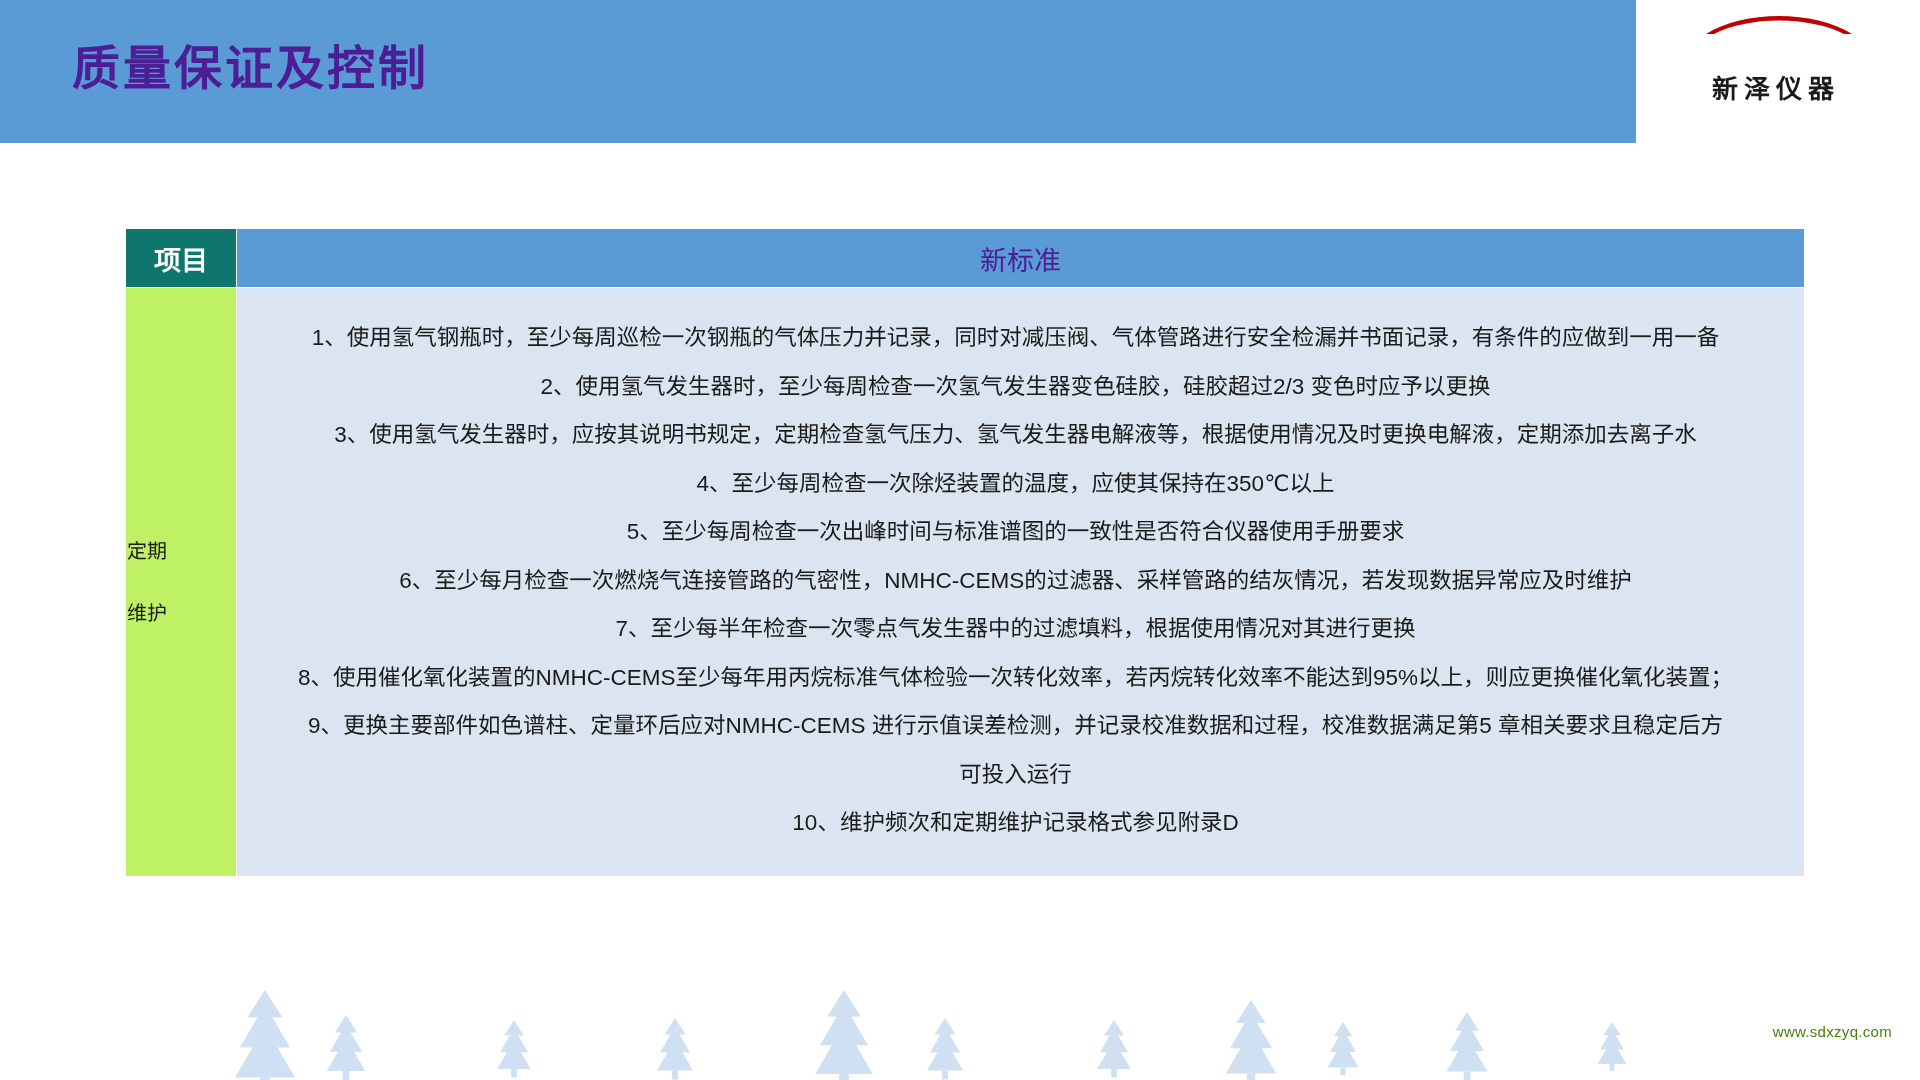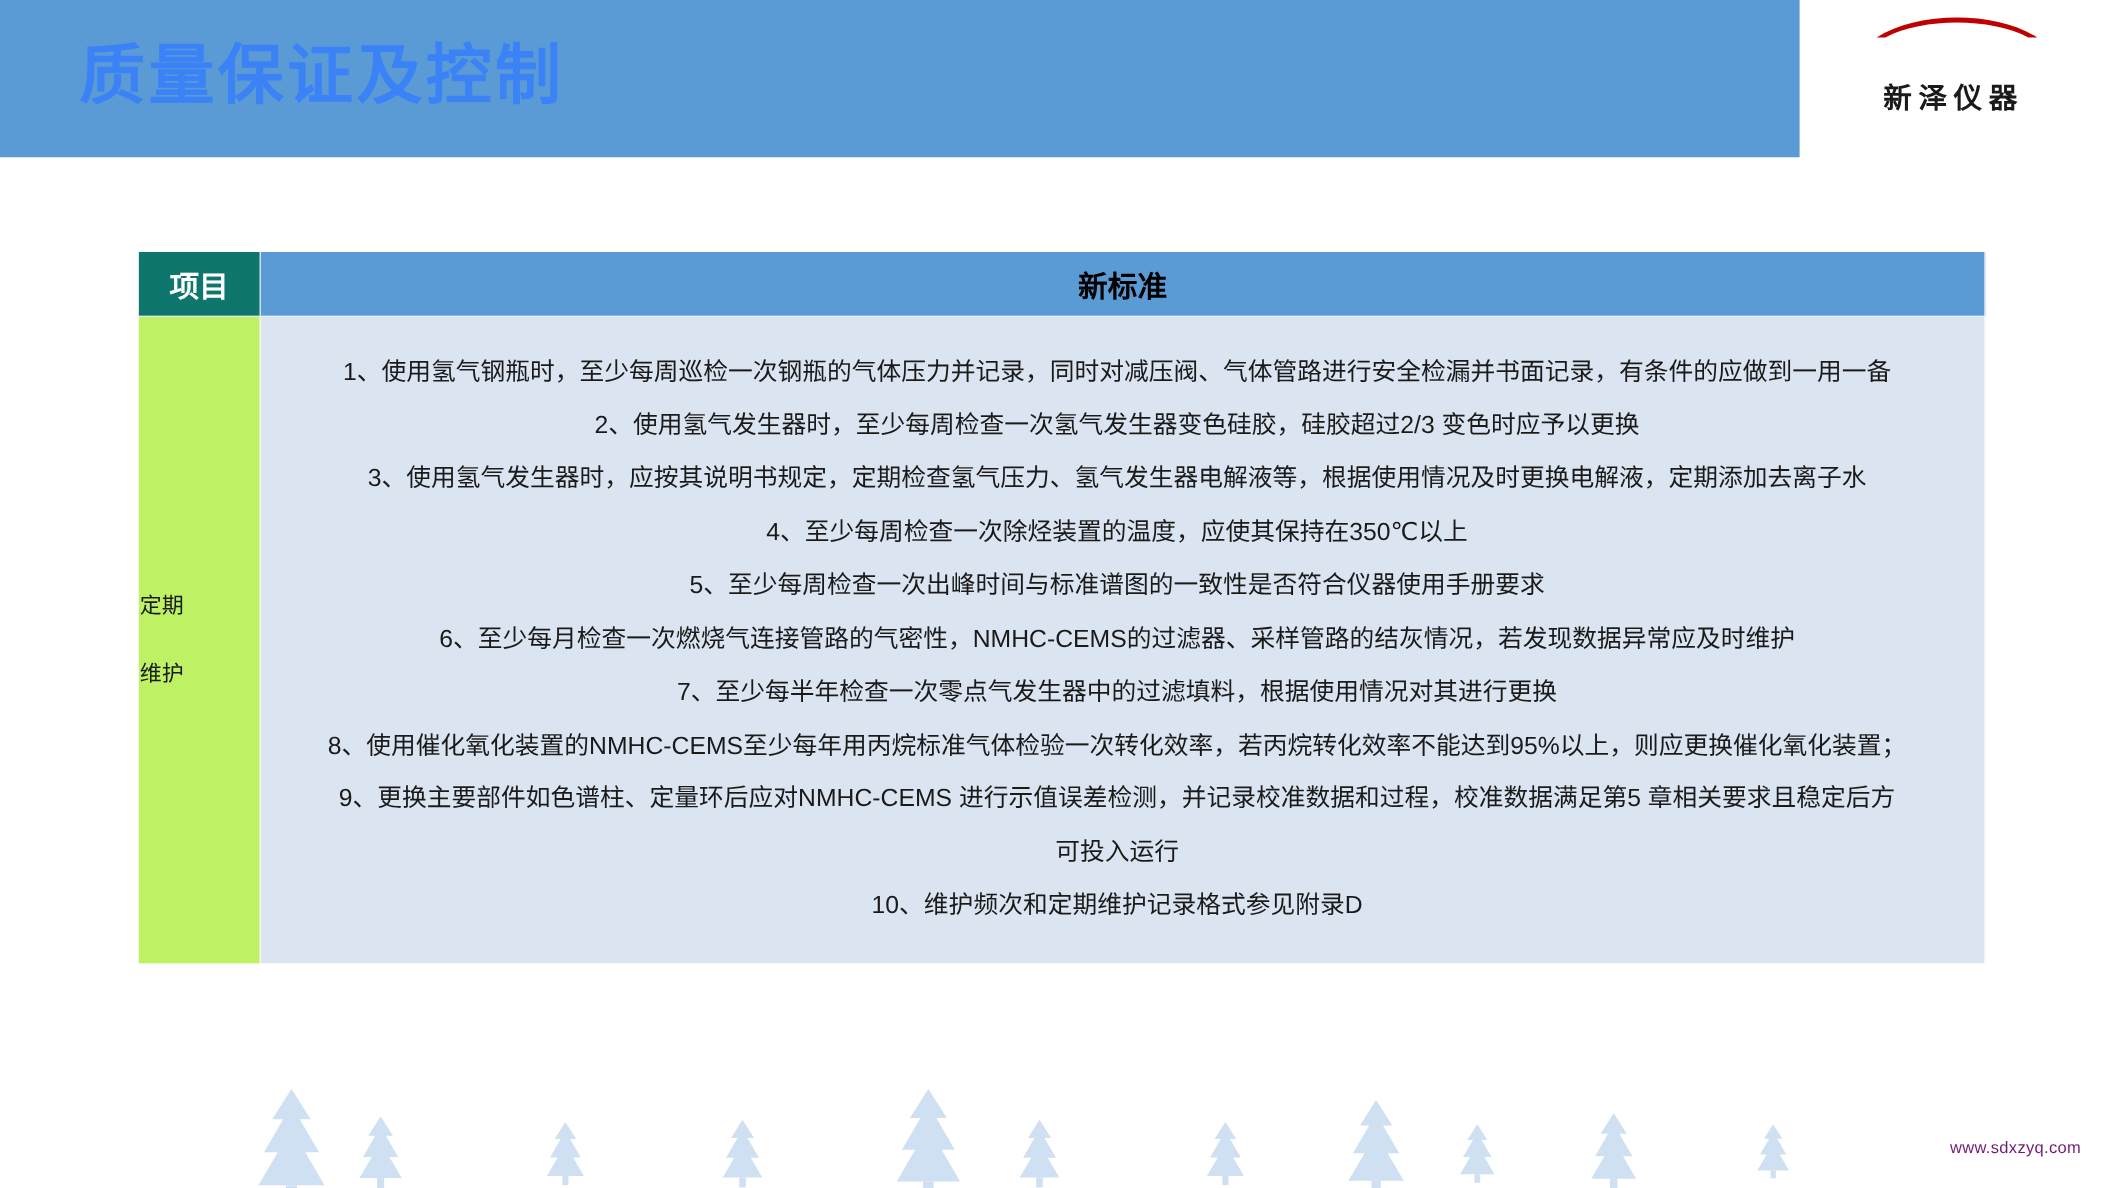--- a/index.html
+++ b/index.html
@@ -21,23 +21,23 @@
     left: 0;
     top: 0;
     width: 1636px;
     height: 143px;
     background: #5b9bd5;
   }
   .header-title {
     position: absolute;
     left: 72px;
     top: 24px;
-    font-size: 60px;
-    font-weight: bold;
-    color: #3b82f6;
+    font-size: 48px;
+    font-weight: bold;
+    color: #4c1d95;
     letter-spacing: 3px;
     line-height: 90px;
     white-space: nowrap;
   }
 
   
   .logo-block {
     position: absolute;
     right: 28px;
     top: 8px;
@@ -95,23 +95,23 @@
     background: #0f766e;
     color: #ffffff;
     font-size: 27px;
     font-weight: bold;
     height: 56px;
     text-align: center;
     vertical-align: middle;
   }
   .th-std {
     background: #5b9bd5;
-    color: #000000;
+    color: #4c1d95;
     font-size: 27px;
-    font-weight: bold;
+    font-weight: normal;
     height: 56px;
     text-align: center;
     vertical-align: middle;
   }
   .td-item {
     background: #bef264;
     color: #1a1a1a;
     font-size: 20px;
     text-align: left;
     vertical-align: middle;
@@ -139,23 +139,23 @@
     bottom: 0;
     width: 1920px;
     height: 120px;
     pointer-events: none;
   }
 
   
   .footer-url {
     position: absolute;
     right: 28px;
-    bottom: 28px;
+    bottom: 40px;
     font-size: 15px;
-    color: #701a75;
+    color: #4d7c0f;
     letter-spacing: 0.3px;
   }
 </style>
 </head>
 <body>
 
 <div class="header-bar"></div>
 <div class="header-title">质量保证及控制</div>
 
 <div class="logo-block">

